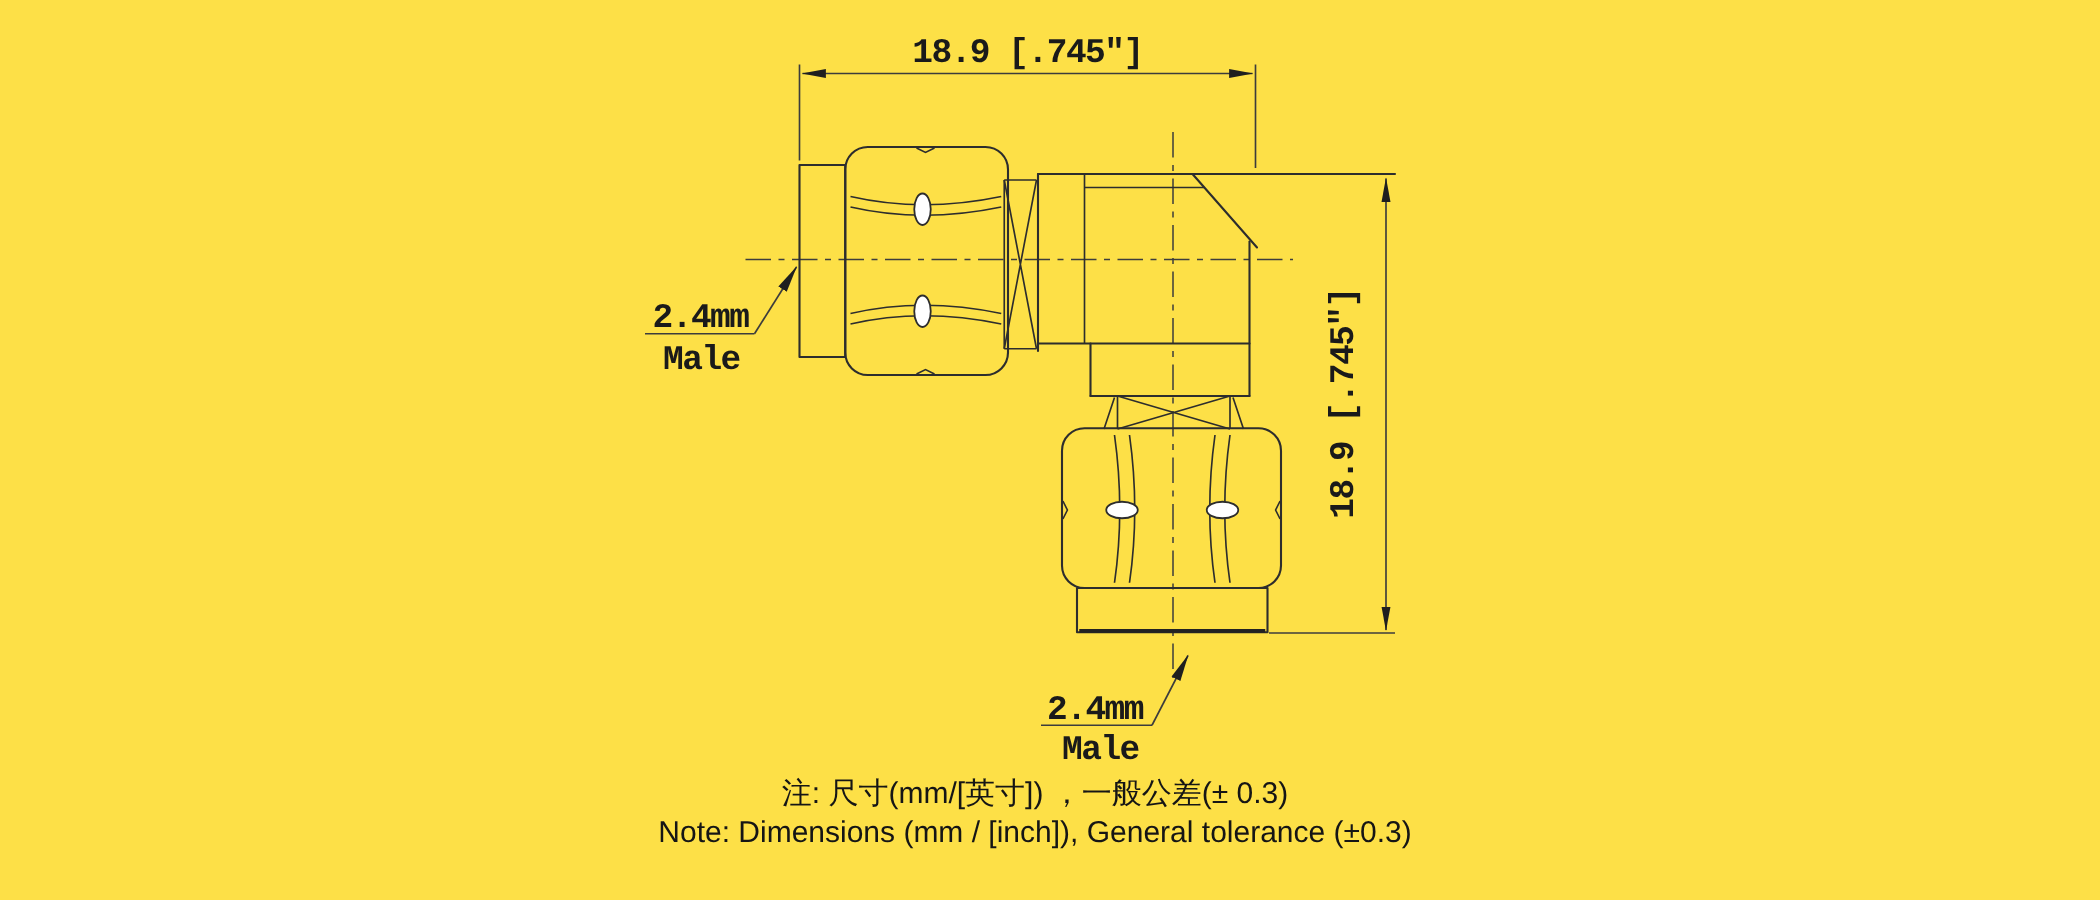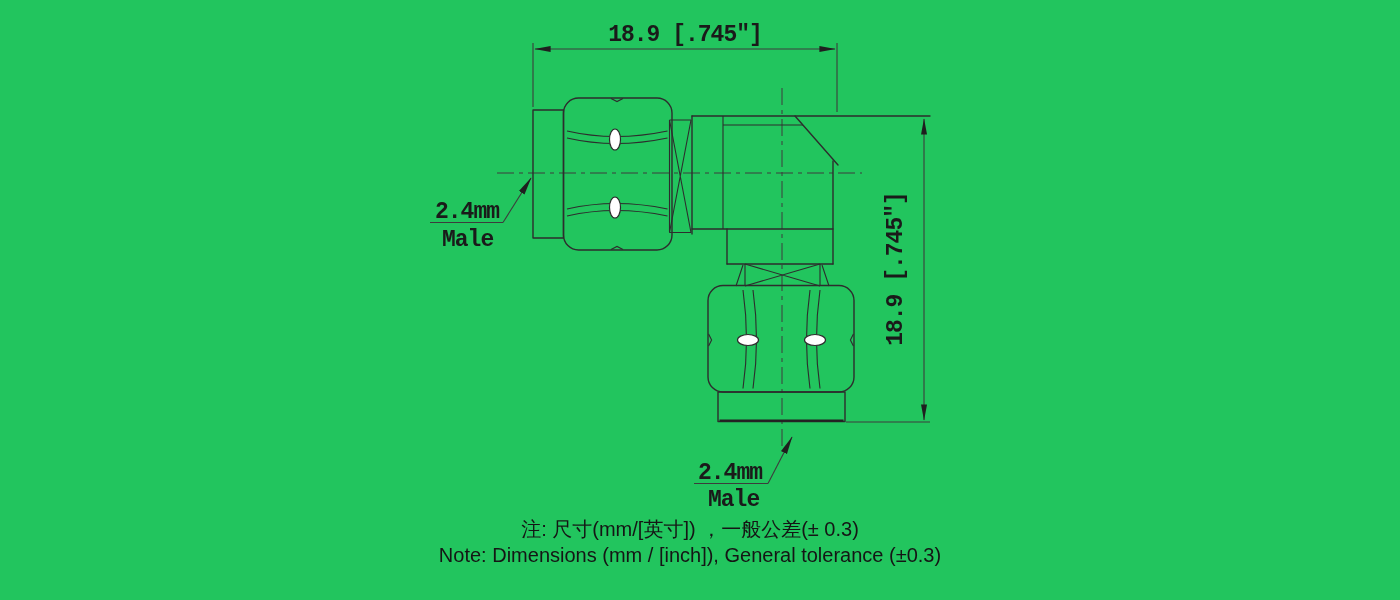--- a/index.html
+++ b/index.html
@@ -1,17 +1,17 @@
 <!DOCTYPE html>
 <html><head>
 <meta charset="utf-8">
 <style>
   html,body{margin:0;padding:0;background:#ffffff;}
   .stage{
-    position:relative;width:1400px;height:600px;background:#22c55e;
+    position:relative;width:1400px;height:600px;background:#fde047;
     overflow:hidden;font-family:"Liberation Sans",sans-serif;
   }
   .stage svg{position:absolute;left:0;top:0;}
   
   .outline{stroke:#2d2d2d;stroke-width:1.4;fill:none;stroke-linecap:round;stroke-linejoin:round;}
   .thin{stroke:#2d2d2d;stroke-width:1.1;fill:none;}
   .thick{stroke:#222222;stroke-width:2.4;fill:none;}
   .centerline{stroke:#3d3d3d;stroke-width:1;fill:none;stroke-dasharray:17 5 4 5;}
   .dimline{stroke:#3c3c3c;stroke-width:1.1;fill:none;}
   .lens{fill:#ffffff;stroke:#2d2d2d;stroke-width:1.2;}

